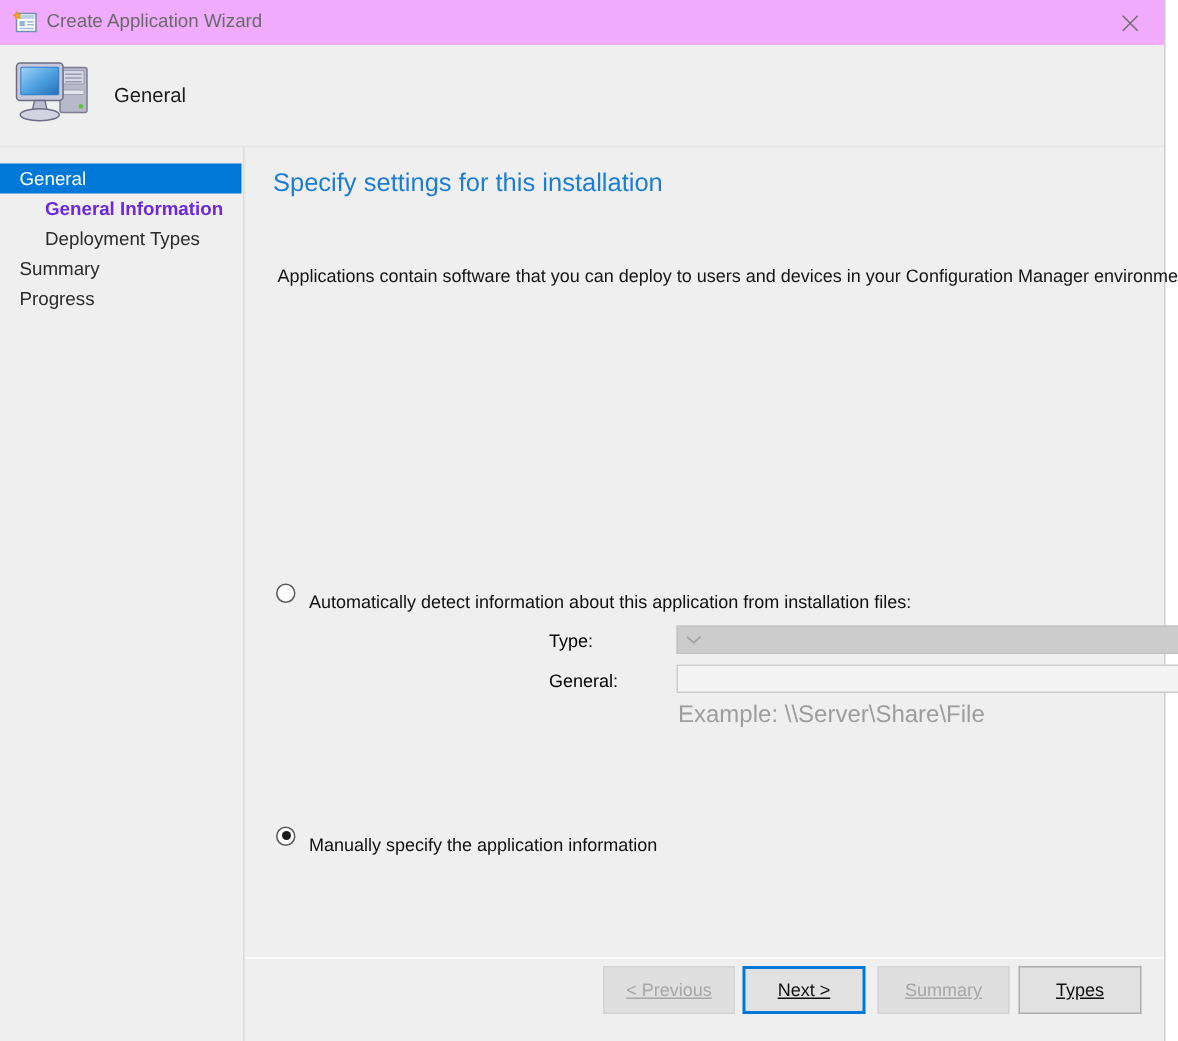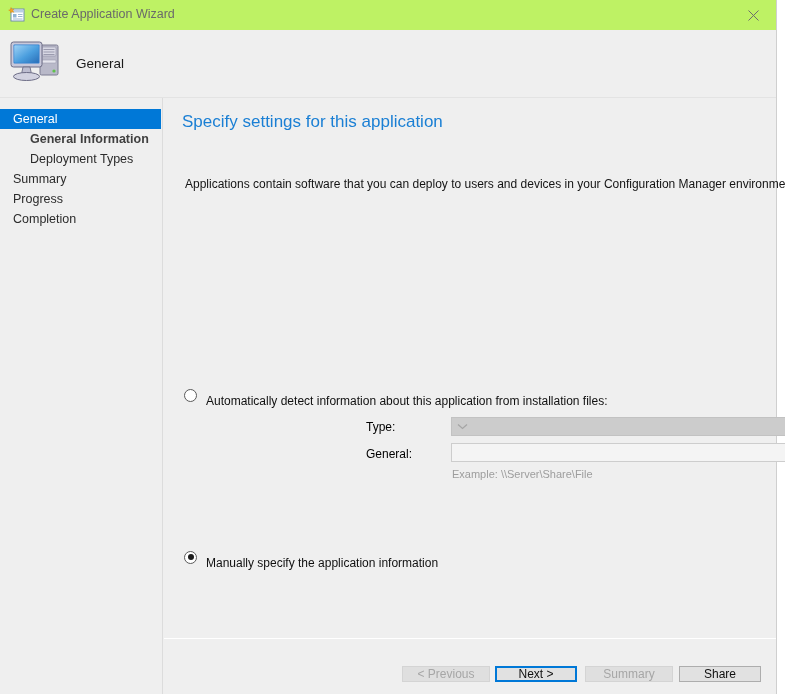--- a/index.html
+++ b/index.html
@@ -56,21 +56,21 @@
     border-right: 1px solid #cfcfcf;
     box-sizing: border-box;
   }
 
   
   #titlebar {
     position: absolute;
     left: 0; top: 0;
     width: 776px;
     height: 30px;
-    background: #bef264;
+    background: #f0abfc;
   }
   #title-icon {
     position: absolute;
     left: 8px; top: 7px;
     width: 17px; height: 16px;
   }
   #title-text {
     position: absolute;
     left: 31px; top: 7px;
     font-size: 12.5px;
@@ -131,21 +131,21 @@
     cursor: default;
     box-sizing: border-box;
   }
   .nav-item.lvl1 { padding-left: 13px; }
   .nav-item.lvl2 { padding-left: 30px; }
   .nav-item.selected {
     background: #0078d7;
     color: #ffffff;
     margin-right: 1px;
   }
-  .nav-item.current { color: #404040; font-weight: bold; }
+  .nav-item.current { color: #6d28d9; font-weight: bold; }
 
   
   #content {
     position: absolute;
     left: 164px; top: 98px;
     width: 612px;
     height: 540px;
     background: #efefef;
   }
   #page-heading {
@@ -239,45 +239,46 @@
     position: absolute;
     left: 287px; top: 345px;
     width: 350px; height: 19px;
     background: #f4f4f4;
     border: 1px solid #cdcdcd;
     box-sizing: border-box;
   }
   #location-example {
     position: absolute;
     left: 288px; top: 370px;
-    font-size: 11px;
+    font-size: 16px;
     color: #9d9d9d;
     white-space: nowrap;
   }
 
   
   #footer {
     position: absolute;
     left: 164px; top: 638px;
     width: 612px;
     height: 56px;
     background: #efefef;
     border-top: 1px solid #ffffff;
     box-sizing: border-box;
   }
   .dlg-button {
     position: absolute;
-    top: 27px;
-    height: 16px;
+    top: 5px;
+    height: 32px;
     display: flex;
     align-items: center;
     justify-content: center;
     font-size: 12px;
     box-sizing: border-box;
     cursor: default;
+    text-decoration: underline;
   }
   .dlg-button.enabled {
     background: #e1e1e1;
     border: 1px solid #adadad;
     color: #101010;
   }
   .dlg-button.disabled {
     background: #dfdfdf;
     border: 1px solid #d4d4d4;
     color: #a6a6a6;
@@ -355,26 +356,25 @@
     </div>
     <div id="header-title">General</div>
   </div>
 
   <div id="sidebar">
     <div class="nav-item lvl1 selected">General</div>
     <div class="nav-item lvl2 current">General Information</div>
     <div class="nav-item lvl2">Deployment Types</div>
     <div class="nav-item lvl1">Summary</div>
     <div class="nav-item lvl1">Progress</div>
-    <div class="nav-item lvl1">Completion</div>
   </div>
 
   <div id="content">
 
-    <div id="page-heading">Specify settings for this application</div>
+    <div id="page-heading">Specify settings for this installation</div>
 
     <div id="description">
       <div>Applications contain software that you can deploy to users and devices in your Configuration Manager environment.</div>
     </div>
 
     <div class="radio-row" id="radio-auto">
       <span class="radio-mark"></span>
       <span class="radio-label">Automatically detect information about this application from installation files:</span>
     </div>
 
@@ -396,16 +396,16 @@
       <span class="radio-mark checked"></span>
       <span class="radio-label">Manually specify the application information</span>
     </div>
 
   </div>
 
   <div id="footer">
     <div class="dlg-button disabled" id="btn-previous">&lt; Previous</div>
     <div class="dlg-button default" id="btn-next">Next &gt;</div>
     <div class="dlg-button disabled" id="btn-summary">Summary</div>
-    <div class="dlg-button enabled" id="btn-cancel">Share</div>
+    <div class="dlg-button enabled" id="btn-cancel">Types</div>
   </div>
 
 </div>
 
 </body></html>

